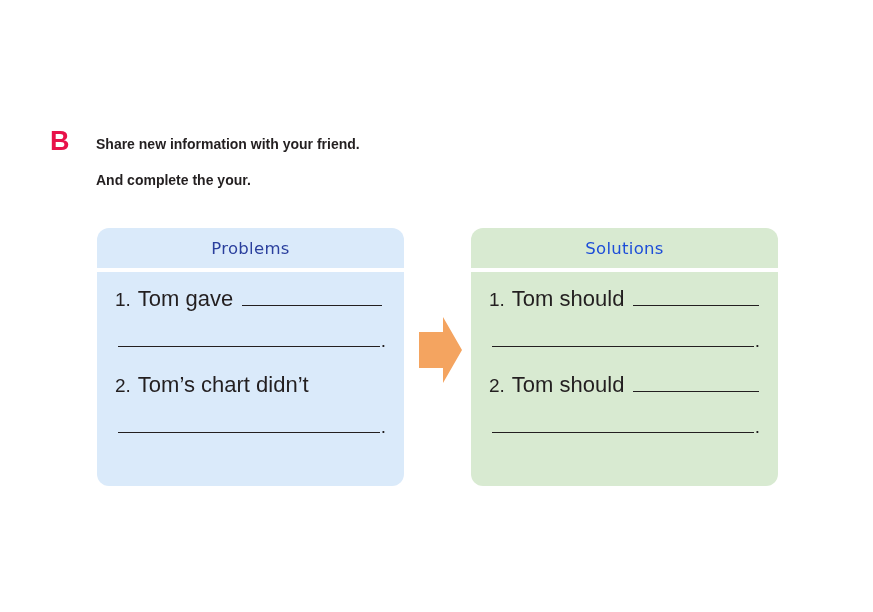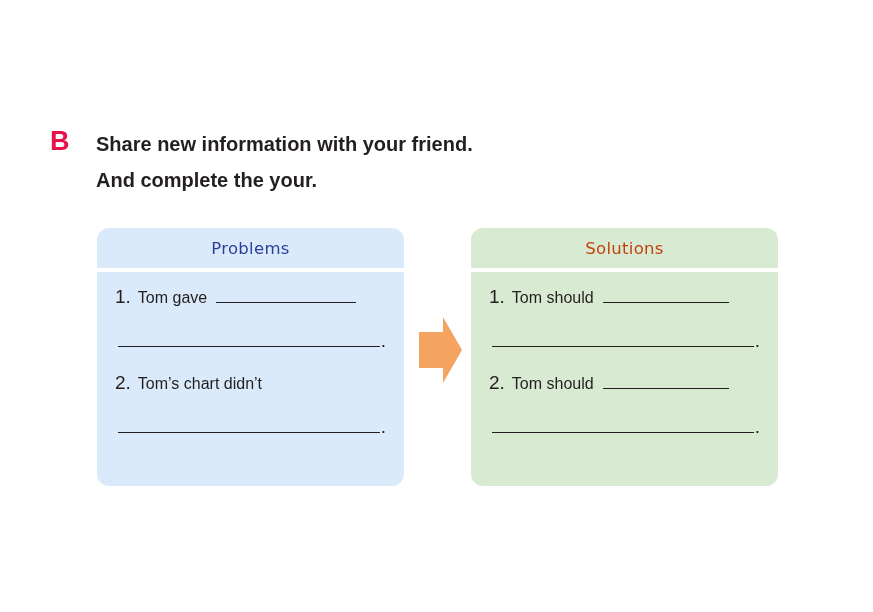--- a/index.html
+++ b/index.html
@@ -32,21 +32,21 @@
     color: #e8124a;
     letter-spacing: 0px;
     line-height: 1;
   }
   .ex-lines {
     position: absolute;
     left: 46px;
     top: 0;
   }
   .ex-line {
-    font-size: 20px;
+    font-size: 14px;
     font-weight: bold;
     color: #231f20;
     line-height: 36px;
     white-space: nowrap;
   }
 
   
   .chart {
     position: absolute;
     left: 0;
@@ -92,37 +92,37 @@
     box-sizing: border-box;
     padding: 14px 18px 0 18px;
   }
 
   .problems .panel-head,
   .problems .panel-body { background: #daeafa; }
   .problems .panel-head-text { color: #2a3f9d; }
 
   .solutions .panel-head,
   .solutions .panel-body { background: #d8ead1; }
-  .solutions .panel-head-text { color: #c2410c; }
+  .solutions .panel-head-text { color: #1d4ed8; }
 
   
   .item { position: relative; }
   .item-row1 {
     display: flex;
     align-items: baseline;
     white-space: nowrap;
     height: 30px;
   }
   .item-num {
     font-size: 19px;
     color: #231f20;
     margin-right: 7px;
   }
   .item-text {
-    font-size: 16px;
+    font-size: 22px;
     color: #231f20;
   }
   .blank-inline {
     display: inline-block;
     border-bottom: 1.6px solid #231f20;
     height: 15px;
     margin-left: 9px;
   }
   .item-row2 {
     display: flex;

